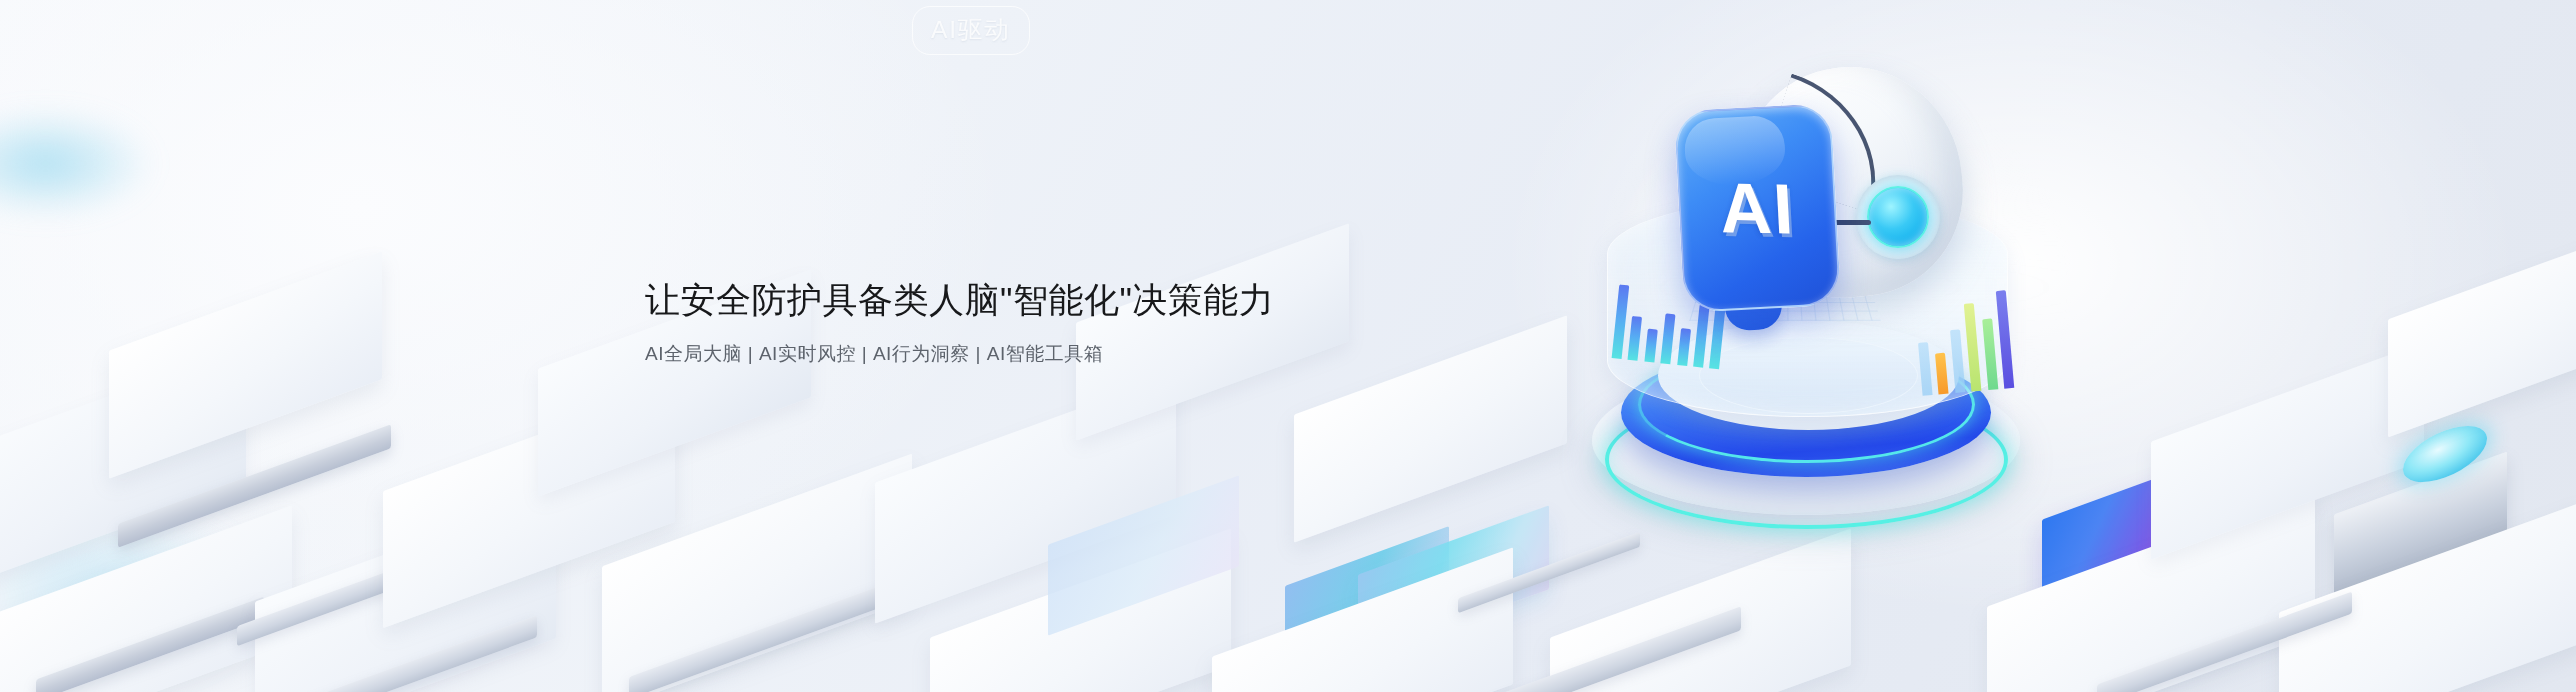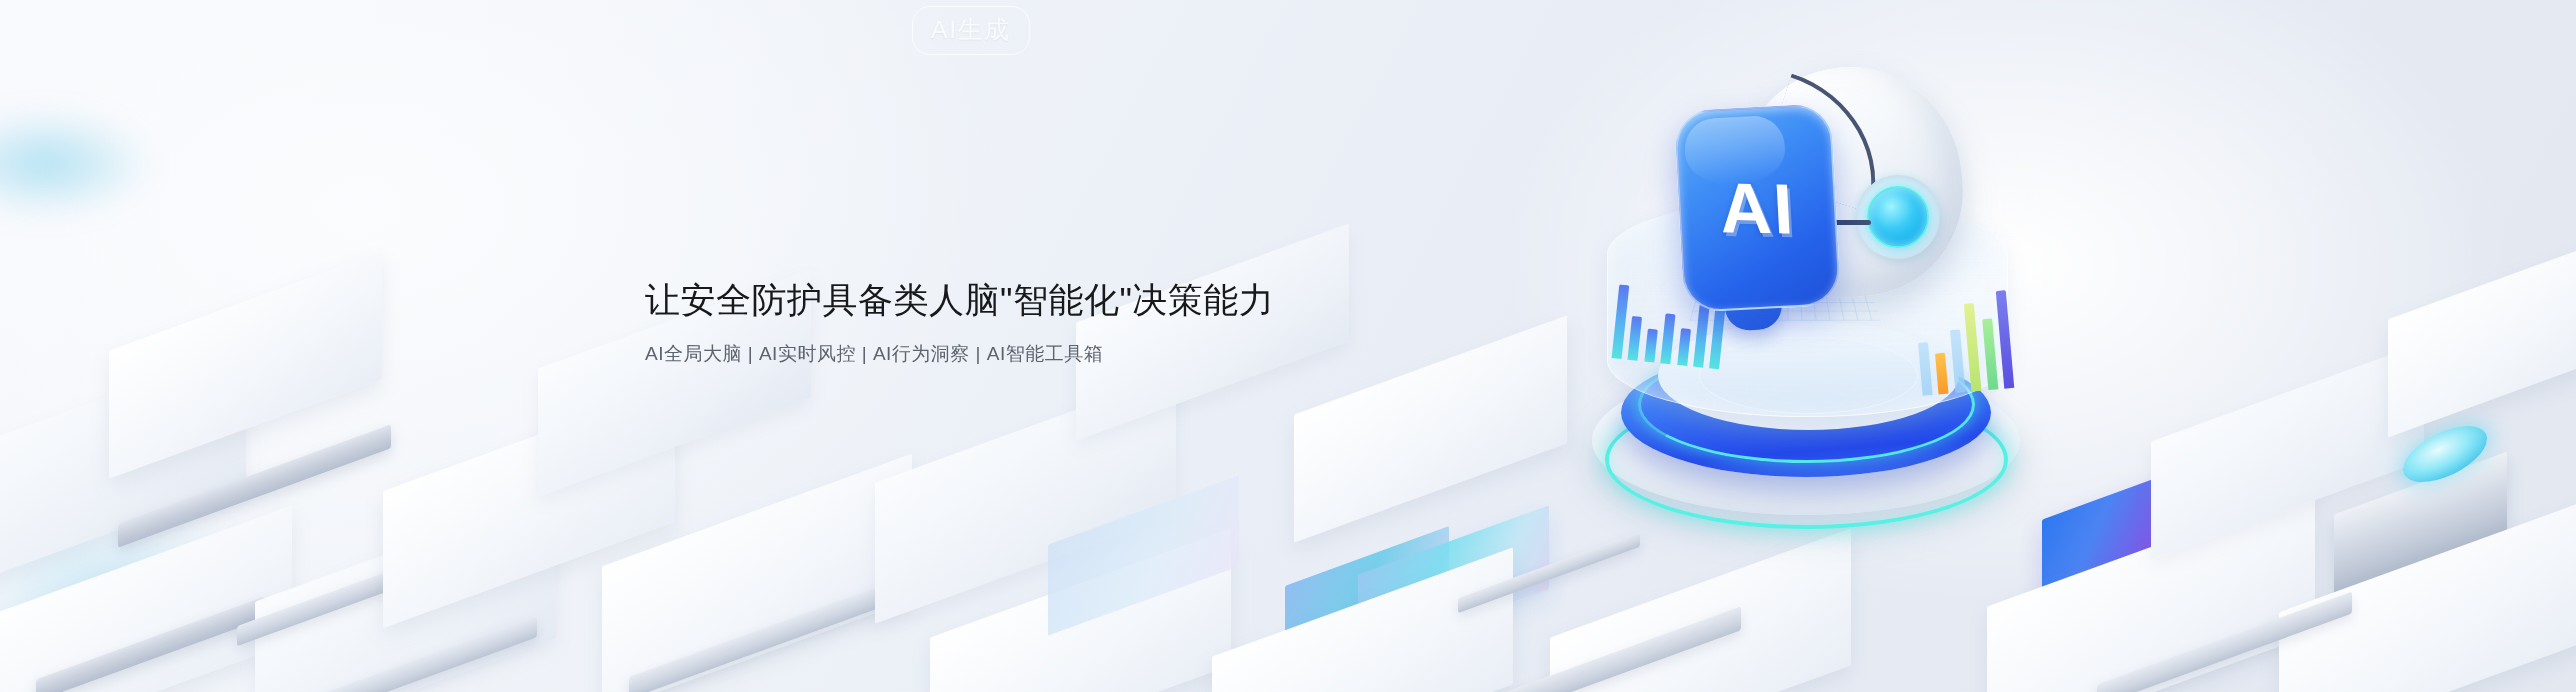--- a/index.html
+++ b/index.html
@@ -319,21 +319,21 @@
     <div class="tile acc-violet" style="left:2042px; top:483px; width:201px; height:88px;"></div>
     <div class="tile light" style="left:1987px; top:547px; width:328px; height:146px;"></div>
     <div class="tile acc-steel" style="left:2334px; top:483px; width:173px; height:84px;"></div>
     <div class="tile light" style="left:2279px; top:556px; width:310px; height:141px;"></div>
     <div class="tile pale" style="left:2151px; top:392px; width:273px; height:118px;"></div>
     <div class="glow-disc" style="left:2403px; top:412px; width:84px; height:84px;"></div>
     <div class="tile shadowbar" style="left:2097px; top:638px; width:255px; height:22px;"></div>
     <div class="tile light" style="left:2388px; top:273px; width:255px; height:118px;"></div>
   </div>
 
-  <div class="watermark">AI生成</div>
+  <div class="watermark">AI驱动</div>
 
   <div class="copy">
     <div class="subhead">让安全防护具备类人脑"智能化"决策能力</div>
     <div class="tagline">AI全局大脑 | AI实时风控 | AI行为洞察 | AI智能工具箱</div>
   </div>
 
   <div class="hero">
     <div class="hero-glow"></div>
 
     <div class="podium-outer"></div>

